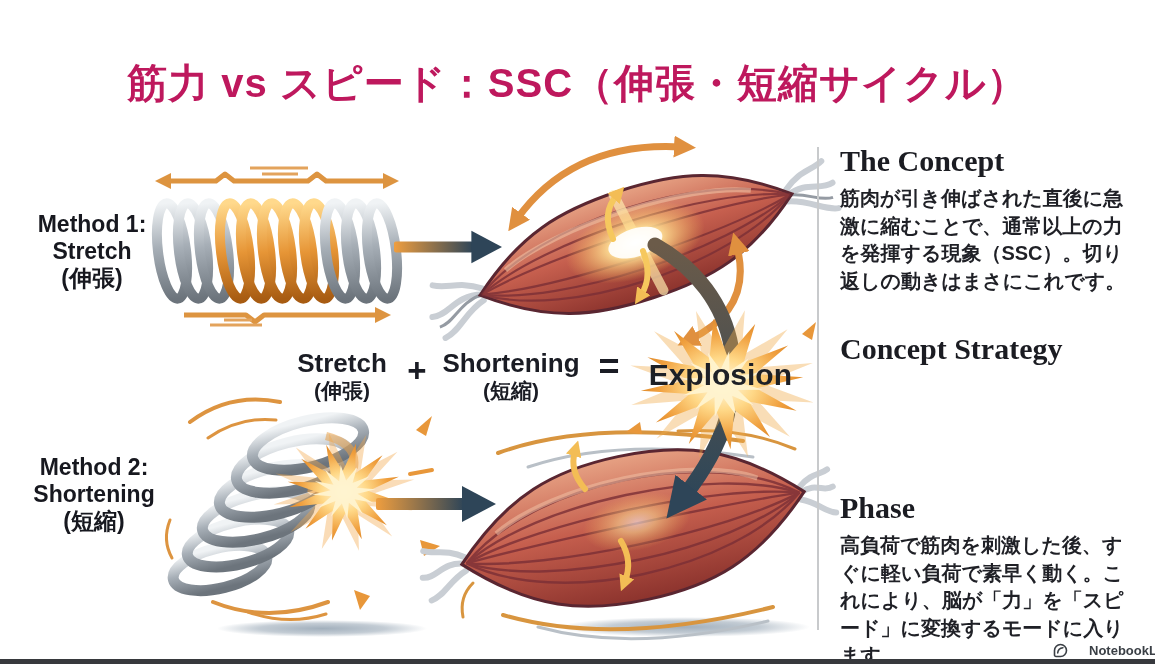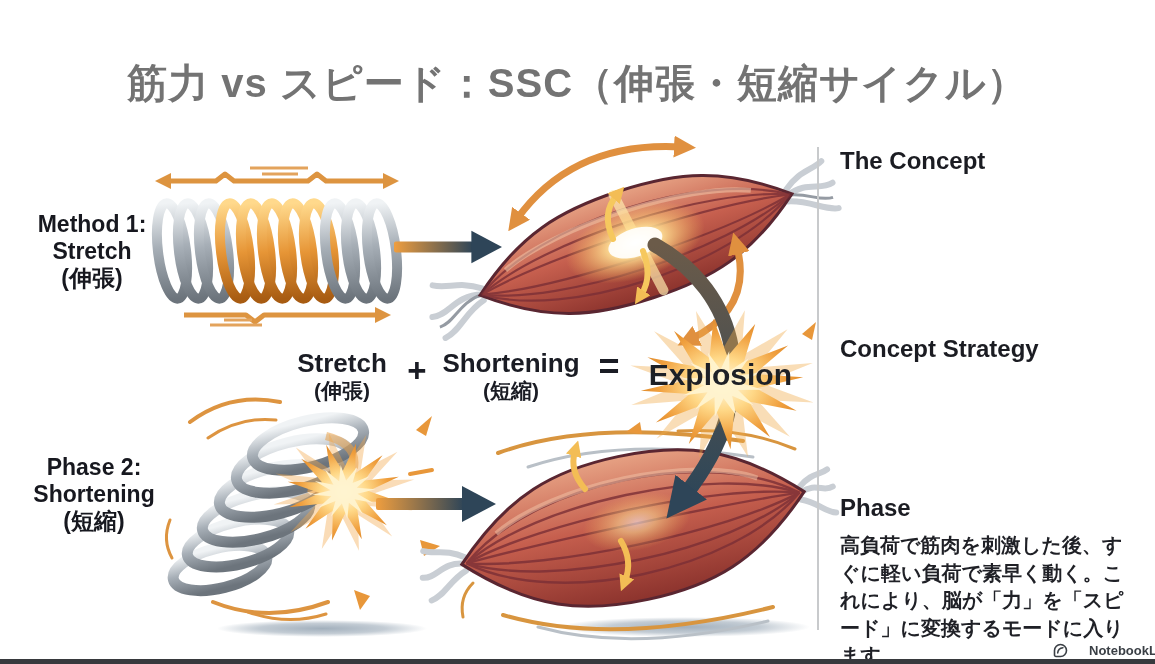--- a/index.html
+++ b/index.html
@@ -4,36 +4,36 @@
 <style>
   html,body{margin:0;padding:0;background:#ffffff;}
   .canvas{
     position:relative;width:1155px;height:664px;background:#ffffff;
     overflow:hidden;font-family:"Liberation Sans","DejaVu Sans",sans-serif;color:#17181f;
   }
   .abs{position:absolute;}
   svg{overflow:visible;display:block;}
 
   .title{
-    text-align:center;font-size:40px;font-weight:700;letter-spacing:1px;color:#737373;
+    text-align:center;font-size:40px;font-weight:700;letter-spacing:1px;color:#be185d;
   }
   .phase-label{
     text-align:center;font-weight:700;font-size:23px;line-height:27px;color:#17181f;
   }
   .eq-word{font-weight:700;font-size:26px;color:#1a1c24;text-align:center;line-height:29px;}
   .eq-sub{display:block;font-size:21px;font-weight:700;line-height:26px;}
   .eq-op{font-weight:700;color:#1a1c24;text-align:center;}
   .explosion-word{font-weight:700;font-size:30px;color:#1d2026;text-align:right;}
 
   .divider{width:2px;background:#c8cacc;}
 
   .side-section{width:302px;}
   .section-heading{
-    font-family:Liberation Sans, sans-serif;
-    font-size:24px;font-weight:700;color:#1b1c22;margin:0 0 7px 0;line-height:34px;
+    font-family:Liberation Serif, serif;
+    font-size:30px;font-weight:700;color:#1b1c22;margin:0 0 7px 0;line-height:34px;
   }
   .section-body{
     font-size:20px;font-weight:700;line-height:27.5px;color:#1f2026;
   }
 
   .shadow-ellipse{
     border-radius:50%;
     background:radial-gradient(closest-side,rgba(146,162,177,0.85),rgba(146,162,177,0.55) 60%,rgba(146,162,177,0));
   }
   .watermark{display:flex;align-items:center;gap:21px;font-size:13px;font-weight:700;color:#3a3f45;}
@@ -101,21 +101,21 @@
   <div class="abs shadow-ellipse" style="left:217px;top:620px;width:210px;height:17px"></div>
   <div class="abs shadow-ellipse" style="left:560px;top:617px;width:250px;height:20px"></div>
 
   <div class="abs phase-label" style="left:16px;top:211px;width:152px">
     <span>Method 1:</span><br>
     <span>Stretch</span><br>
     <span>(伸張)</span>
   </div>
 
   <div class="abs phase-label" style="left:10px;top:454px;width:168px">
-    <span>Phase 2:</span><br>
+    <span>Method 2:</span><br>
     <span>Shortening</span><br>
     <span>(短縮)</span>
   </div>
 
   <svg class="abs" style="left:152px;top:167px" width="250" height="162" viewBox="0 0 250 162">
     <g>
       <path d="M14,14 H64 l9,-7 9,7 H156 l9,-7 9,7 H236" stroke="#dd9440" stroke-width="5" fill="none" stroke-linejoin="round" marker-start="url(#mOrangeSm)" marker-end="url(#mOrangeSm)"></path>
       <path d="M98,1 h58 M110,7 h36" stroke="#e3a35c" stroke-width="3" fill="none"></path>
       <path d="M32,148 H94 l9,7 9,-7 H228" stroke="#dd9440" stroke-width="5" fill="none" stroke-linejoin="round" marker-end="url(#mOrangeSm)"></path>
       <path d="M58,158 h52 M72,153 h28" stroke="#e3a35c" stroke-width="3" fill="none"></path>
@@ -259,20 +259,21 @@
     <span>Shortening</span>
     <span class="eq-sub">(短縮)</span>
   </div>
   <div class="abs eq-op" style="left:588px;top:346px;width:42px;font-size:36px">=</div>
   <div class="abs explosion-word" style="left:630px;top:358px;width:162px">Explosion</div>
 
   <div class="abs divider" style="left:817px;top:147px;height:483px"></div>
 
   <div class="abs side-section" style="left:840px;top:144px">
     <h2 class="section-heading">The Concept</h2>
+    <div class="section-body">筋肉が引き伸ばされた直後に急激に縮むことで、通常以上の力を発揮する現象（SSC）。切り返しの動きはまさにこれです。</div>
   </div>
   <div class="abs side-section" style="left:840px;top:332px">
     <h2 class="section-heading">Concept Strategy</h2>
   </div>
   <div class="abs side-section" style="left:840px;top:491px">
     <h2 class="section-heading">Phase</h2>
     <div class="section-body">高負荷で筋肉を刺激した後、すぐに軽い負荷で素早く動く。これにより、脳が「力」を「スピード」に変換するモードに入ります。</div>
   </div>
 
   <div class="abs watermark" style="left:1053px;top:643px">

